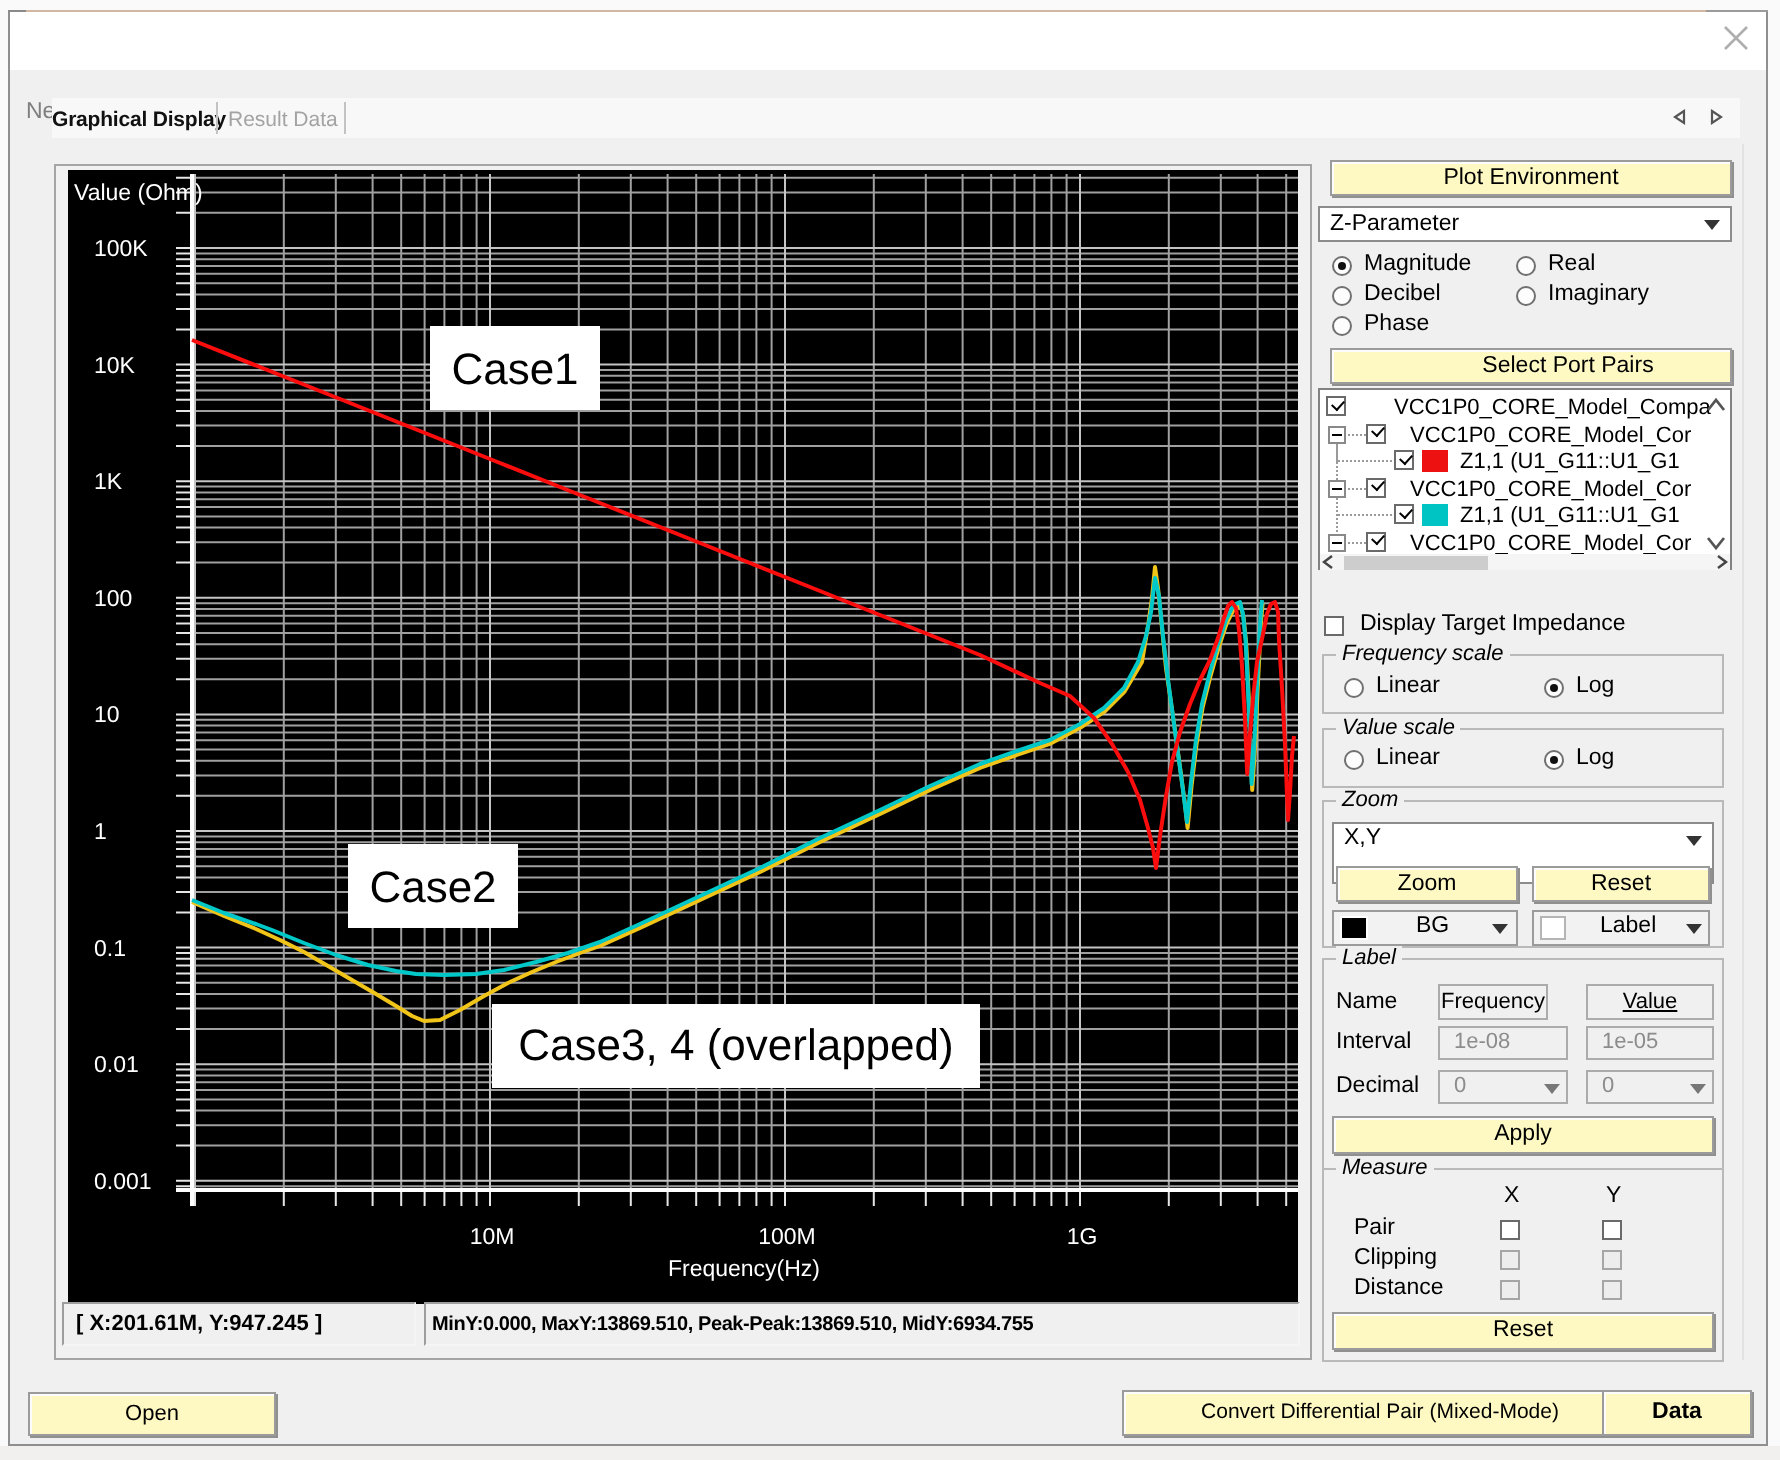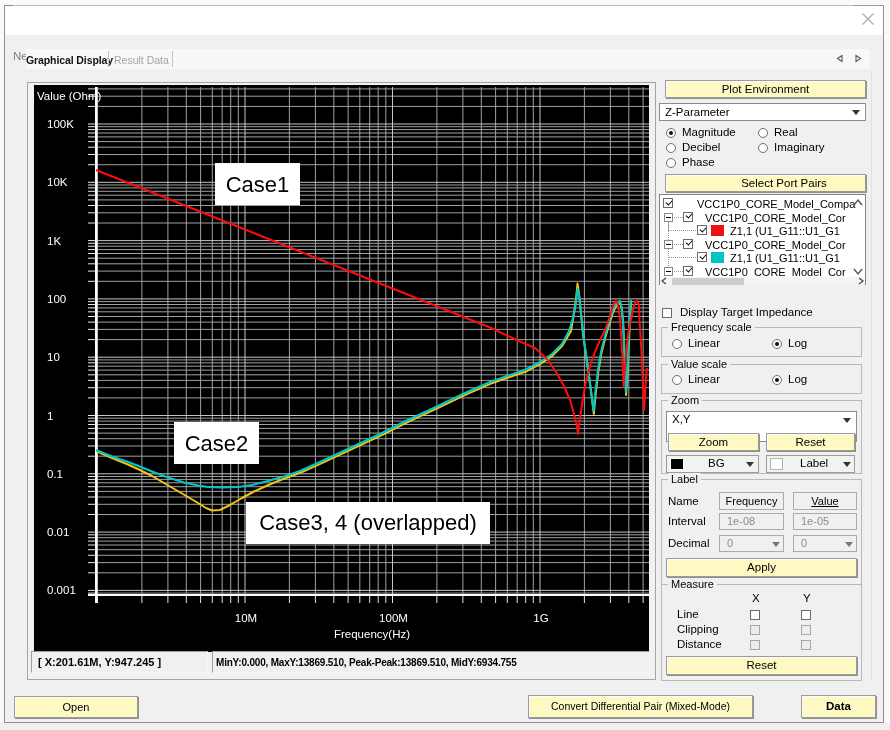--- a/index.html
+++ b/index.html
@@ -1,21 +1,21 @@
 <!DOCTYPE html>
 <html><head>
 <meta charset="utf-8">
 <style>
 * { margin:0; padding:0; box-sizing:border-box; }
 html,body { width:890px; height:730px; background:#fbfafa; font-family:"Liberation Sans",sans-serif; overflow:hidden; }
 #win { position:absolute; left:4px; top:5px; width:880px; height:718px; background:#f0f0f0; border:1px solid #8f8f8f; border-top:1px solid #d2b8a3; }
 .abs { position:absolute; }
 .btn { position:absolute; background:#fef9c3; border:1px solid #9b9b9b; box-shadow:1px 1px 0 #909090, inset 1px 1px 0 #fcfcfc; font-size:11.5px; color:#000; text-align:center; }
 .gbox { position:absolute; border:1px solid #b9b9b9; }
-.glab { position:absolute; top:-7px; left:6px; background:#f0f0f0; padding:0 3px; font-size:11px; line-height:13px; }
+.glab { position:absolute; top:-7px; left:6px; background:#f0f0f0; padding:0 3px; font-size:11px; line-height:13px;font-style:italic; }
 .combo { position:absolute; background:#fff; border:1px solid #8c8c8c; font-size:11.5px; }
 .arrow-dn { position:absolute; width:0; height:0; border-left:4px solid transparent; border-right:4px solid transparent; border-top:5px solid #333; }
 .radio { position:absolute; width:10px; height:10px; border:1px solid #707070; border-radius:50%; background:#fdfdfd; }
 .radio.sel::after { content:""; position:absolute; left:2px; top:2px; width:4px; height:4px; border-radius:50%; background:#111; }
 .cb { position:absolute; width:10px; height:10px; border:1px solid #6a6a6a; background:#fff; }
 .cb.checked::after { content:""; position:absolute; left:1.5px; top:0.5px; width:5px; height:3px; border-left:1.6px solid #000; border-bottom:1.6px solid #000; transform:rotate(-48deg); }
 .lbl { position:absolute; font-size:11px; color:#000; white-space:nowrap; }
 .lbl12 { position:absolute; font-size:11.5px; color:#000; white-space:nowrap; }
 .sunk { position:absolute; border:1px solid; border-color:#9d9d9d #f5f5f5 #f5f5f5 #9d9d9d; background:#f0f0f0; }
 .fbox { position:absolute; border:1px solid #ababab; background:#f0f0f0; font-size:11px; text-align:center; }
@@ -165,43 +165,43 @@
 <div class="lbl12" style="left:708px;top:457px;">BG</div>
 <div class="arrow-dn" style="left:746px;top:462px;"></div>
 <div class="abs" style="left:766px;top:455px;width:89px;height:18px;border:1px solid #9b9b9b;background:#f2f2f2;"></div>
 <div class="abs" style="left:770px;top:458px;width:13px;height:12px;background:#fff;border:1px solid #b5b5b5;"></div>
 <div class="lbl12" style="left:800px;top:457px;">Label</div>
 <div class="arrow-dn" style="left:843px;top:462px;"></div>
 <div class="gbox" style="left:661px;top:479px;width:201px;height:106px;">
     <div class="glab">Label</div>
   </div>
 <div class="lbl12" style="left:668px;top:495px;text-align:center;">Name</div>
-<div class="fbox" style="left:719px;top:492px;width:65px;height:18px;line-height:16px;">Frequency</div>
+<div class="fbox" style="left:719px;top:492px;width:55px;height:18px;line-height:16px;">Frequency</div>
 <div class="fbox" style="left:793px;top:492px;width:64px;height:18px;line-height:16px;text-decoration:underline;">Value</div>
 <div class="lbl12" style="left:668px;top:515px;">Interval</div>
 <div class="fbox dis" style="left:719px;top:513px;width:65px;height:17px;line-height:15px;text-align:left;padding-left:7px;">1e-08</div>
 <div class="fbox dis" style="left:793px;top:513px;width:64px;height:17px;line-height:15px;text-align:left;padding-left:7px;">1e-05</div>
 <div class="lbl12" style="left:668px;top:537px;">Decimal</div>
 <div class="fbox dis" style="left:719px;top:535px;width:65px;height:17px;line-height:15px;text-align:left;padding-left:7px;">0</div>
 <div class="arrow-dn" style="left:772px;top:542px;border-top-color:#777;"></div>
 <div class="fbox dis" style="left:793px;top:535px;width:64px;height:17px;line-height:15px;text-align:left;padding-left:7px;">0</div>
 <div class="arrow-dn" style="left:845px;top:542px;border-top-color:#777;"></div>
 <div class="btn" style="left:666px;top:558px;width:191px;height:19px;line-height:17px;">Apply</div>
 <div class="gbox" style="left:661px;top:584px;width:201px;height:97px;">
     <div class="glab">Measure</div>
   </div>
 <div class="lbl12" style="left:752px;top:592px;">X</div>
 <div class="lbl12" style="left:803px;top:592px;">Y</div>
-<div class="lbl12" style="left:677px;top:608px;">Line</div>
+<div class="lbl12" style="left:677px;top:608px;">Pair</div>
 <div class="cb" style="left:750px;top:610px;background:#fff;border-color:#6a6a6a;"></div>
 <div class="cb" style="left:801px;top:610px;background:#fff;border-color:#6a6a6a;"></div>
 <div class="lbl12" style="left:677px;top:623px;">Clipping</div>
 <div class="cb" style="left:750px;top:625px;background:#ededed;border-color:#a6a6a6;"></div>
 <div class="cb" style="left:801px;top:625px;background:#ededed;border-color:#a6a6a6;"></div>
 <div class="lbl12" style="left:677px;top:638px;">Distance</div>
 <div class="cb" style="left:750px;top:640px;background:#ededed;border-color:#a6a6a6;"></div>
 <div class="cb" style="left:801px;top:640px;background:#ededed;border-color:#a6a6a6;"></div>
 <div class="btn" style="left:666px;top:656px;width:191px;height:19px;line-height:17px;">Reset</div>
 
 <div class="btn" style="left:14px;top:696px;width:124px;height:22px;line-height:20px;font-size:11px;">Open</div>
-<div class="btn" style="left:528px;top:695px;width:225px;height:23px;line-height:21px;font-size:10.5px;">Convert Differential Pair (Mixed-Mode)</div>
+<div class="btn" style="left:561px;top:695px;width:258px;height:23px;line-height:21px;font-size:10.5px;">Convert Differential Pair (Mixed-Mode)</div>
 <div class="btn" style="left:801px;top:695px;width:75px;height:23px;line-height:21px;font-size:11.5px;font-weight:bold;">Data</div>
 <div class="abs" style="left:0px;top:723px;width:890px;height:7px;background:#f1f0ef;"></div>
 
 </body></html>

